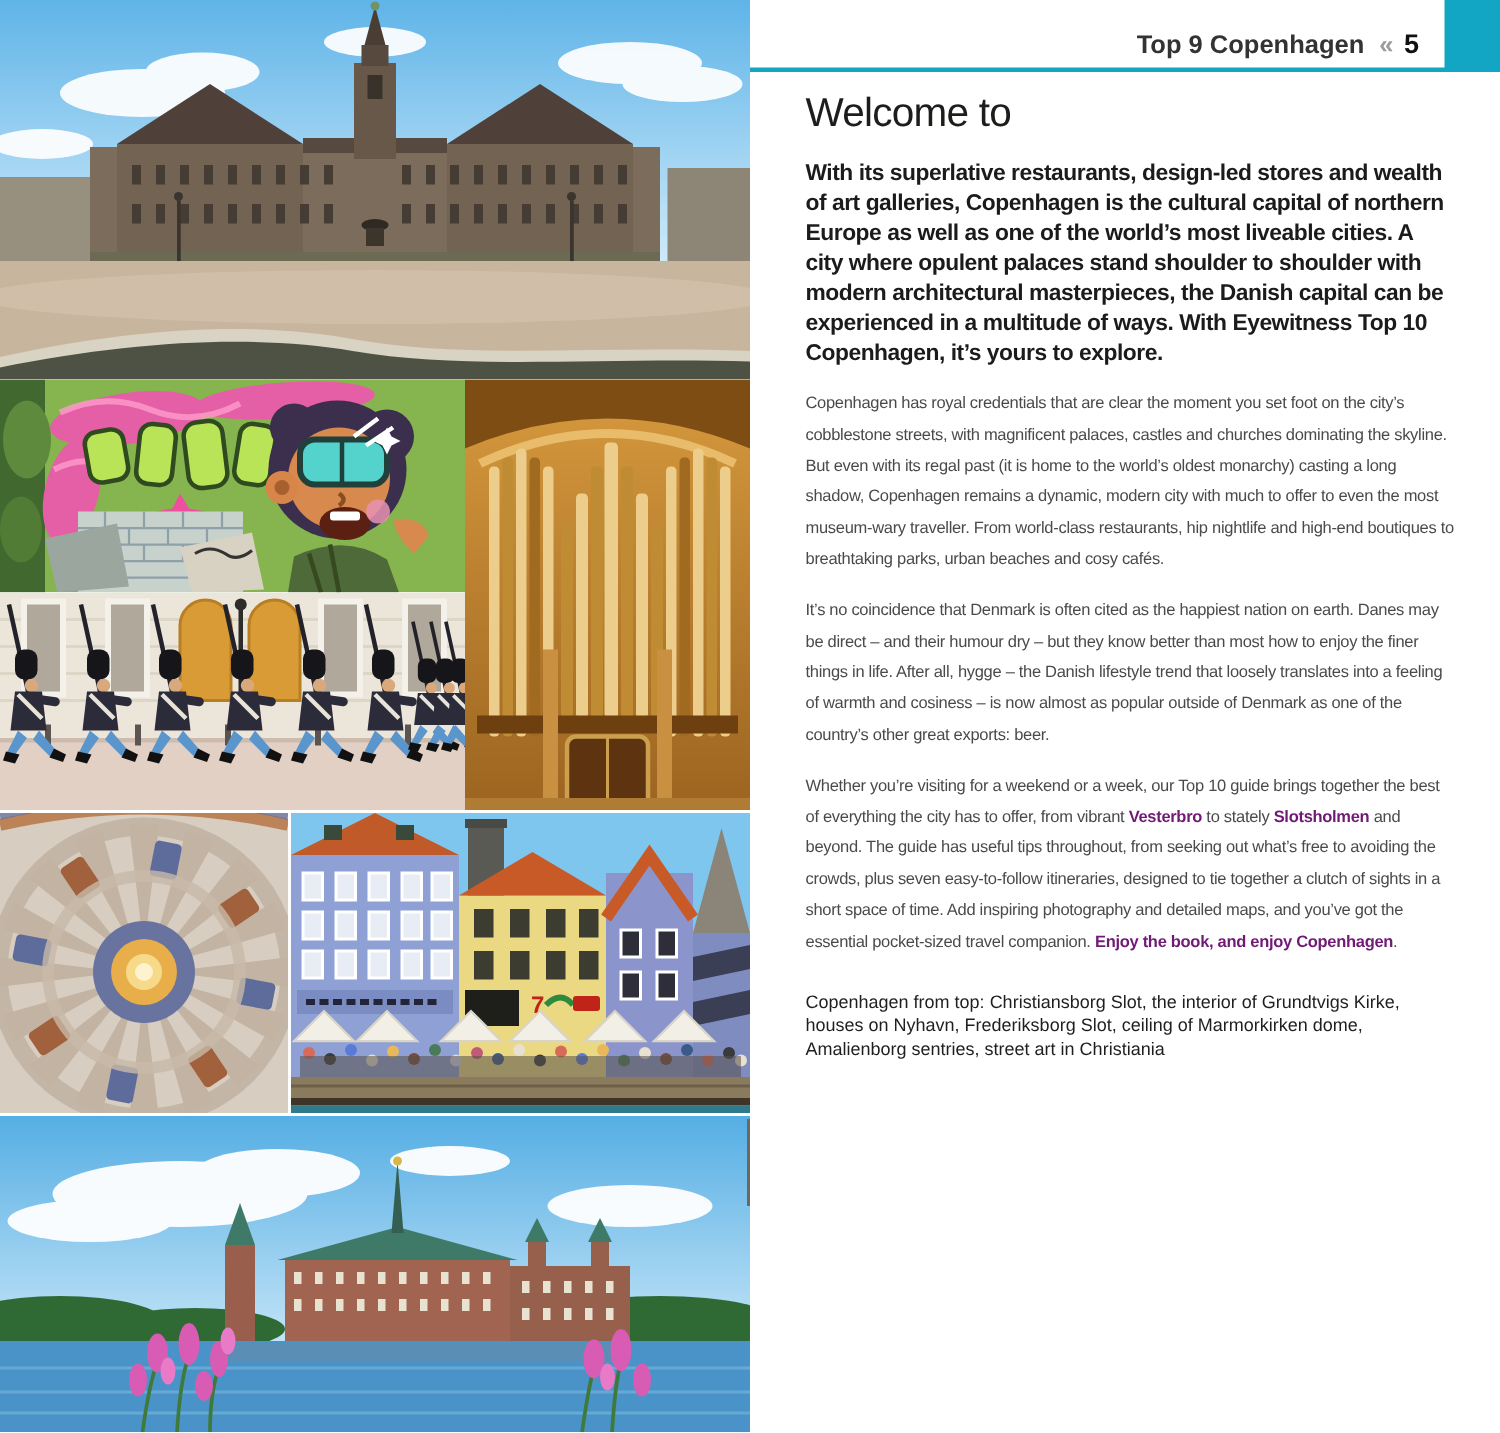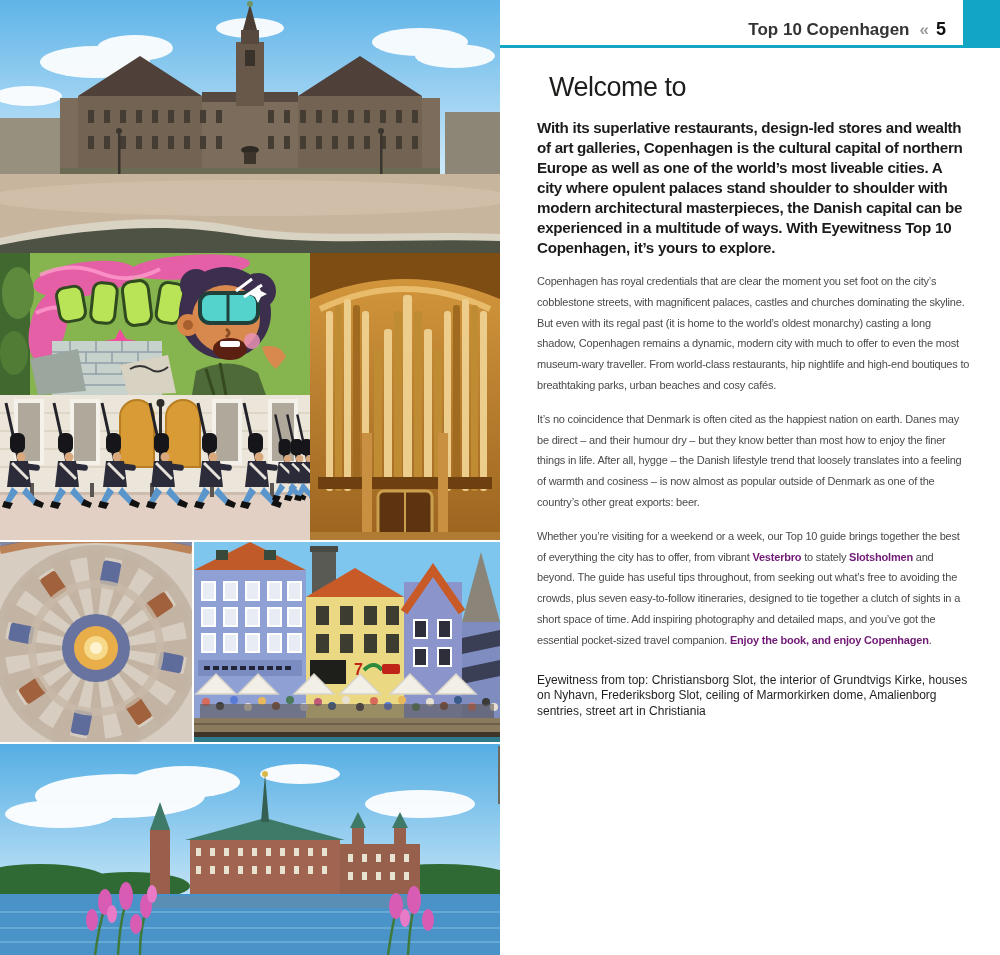--- a/index.html
+++ b/index.html
@@ -21,21 +21,21 @@
   .right-panel{position:absolute;left:500px;top:0;width:500px;height:955px;background:#fff;}
   .page-header{position:absolute;top:0;left:0;right:0;height:45px;background:#fff;
                border-bottom:3px solid var(--teal);}
   .header-line{position:absolute;top:19px;right:54px;white-space:nowrap;
                font-size:17px;color:#2d2d2d;}
   .header-title{font-weight:bold;color:#333;}
   .header-chev{color:#9b9b9b;font-weight:bold;margin:0 7px 0 10px;}
   .header-num{font-weight:bold;font-size:18px;color:#111;}
   .teal-tab{position:absolute;top:0;right:0;width:37px;height:48px;background:var(--teal);}
   .content{position:absolute;left:37px;top:60px;width:433px;color:#1d1d1b;}
-  .kicker{font-size:27px;line-height:30px;font-weight:400;letter-spacing:-0.5px;margin:12px;}
+  .kicker{font-size:27px;line-height:30px;font-weight:400;letter-spacing:-0.5px;margin:0;}
   .city-title{font-size:50px;line-height:52px;font-weight:bold;letter-spacing:-1.5px;margin:0;}
   .intro{margin:16px 0 0 0;font-size:15.2px;line-height:20px;font-weight:bold;
          letter-spacing:-0.3px;color:#1b1b1b;}
   .para{margin:13px 0 0 0;font-size:11px;line-height:20.8px;letter-spacing:-0.2px;color:#4a4a4a;}
   .para strong{color:#701a75;}
   .caption{margin:22px 0 0 0;font-size:12px;line-height:15.5px;color:#1f1f1f;}
   .cap-bold{font-weight:normal;}
 </style>
 </head>
 <body>
@@ -506,33 +506,33 @@
             <ellipse cx="405" cy="174" rx="5" ry="9"></ellipse>
         </g>
       </svg>
     </div>
   </div>
 
   <div class="right-panel">
 
     <div class="page-header">
       <div class="header-line">
-        <span class="header-title">Top 10 Copenhagen</span><span class="header-chev">«</span><span class="header-num">5</span>
+        <span class="header-title">Top 9 Copenhagen</span><span class="header-chev">«</span><span class="header-num">5</span>
       </div>
       <div class="teal-tab"></div>
     </div>
 
     <div class="content">
       <p class="kicker">Welcome to</p>
 
       <p class="intro">With its superlative restaurants, design-led stores and wealth of art galleries, Copenhagen is the cultural capital of northern Europe as well as one of the world’s most liveable cities. A city where opulent palaces stand shoulder to shoulder with modern architectural masterpieces, the Danish capital can be experienced in a multitude of ways. With Eyewitness Top 10 Copenhagen, it’s yours to explore.</p>
 
       <p class="para">Copenhagen has royal credentials that are clear the moment you set foot on the city’s cobblestone streets, with magnificent palaces, castles and churches dominating the skyline. But even with its regal past (it is home to the world’s oldest monarchy) casting a long shadow, Copenhagen remains a dynamic, modern city with much to offer to even the most museum-wary traveller. From world-class restaurants, hip nightlife and high-end boutiques to breathtaking parks, urban beaches and cosy cafés.</p>
 
       <p class="para">It’s no coincidence that Denmark is often cited as the happiest nation on earth. Danes may be direct – and their humour dry – but they know better than most how to enjoy the finer things in life. After all, hygge – the Danish lifestyle trend that loosely translates into a feeling of warmth and cosiness – is now almost as popular outside of Denmark as one of the country’s other great exports: beer.</p>
 
       <p class="para"><span>Whether you’re visiting for a weekend or a week, our Top 10 guide brings together the best of everything the city has to offer, from vibrant </span><strong>Vesterbro</strong><span> to stately </span><strong>Slotsholmen</strong><span> and beyond. The guide has useful tips throughout, from seeking out what’s free to avoiding the crowds, plus seven easy-to-follow itineraries, designed to tie together a clutch of sights in a short space of time. Add inspiring photography and detailed maps, and you’ve got the essential pocket-sized travel companion. </span><strong>Enjoy the book, and enjoy Copenhagen</strong><span>.</span></p>
 
-      <p class="caption"><span class="cap-prefix">Eyewitness from top: </span><span class="cap-bold">Christiansborg Slot, the interior of Grundtvigs Kirke, houses on Nyhavn, Frederiksborg Slot, ceiling of Marmorkirken dome, Amalienborg sentries, street art in Christiania</span></p>
+      <p class="caption"><span class="cap-prefix">Copenhagen from top: </span><span class="cap-bold">Christiansborg Slot, the interior of Grundtvigs Kirke, houses on Nyhavn, Frederiksborg Slot, ceiling of Marmorkirken dome, Amalienborg sentries, street art in Christiania</span></p>
     </div>
   </div>
 
 </div>
 
 </body></html>

